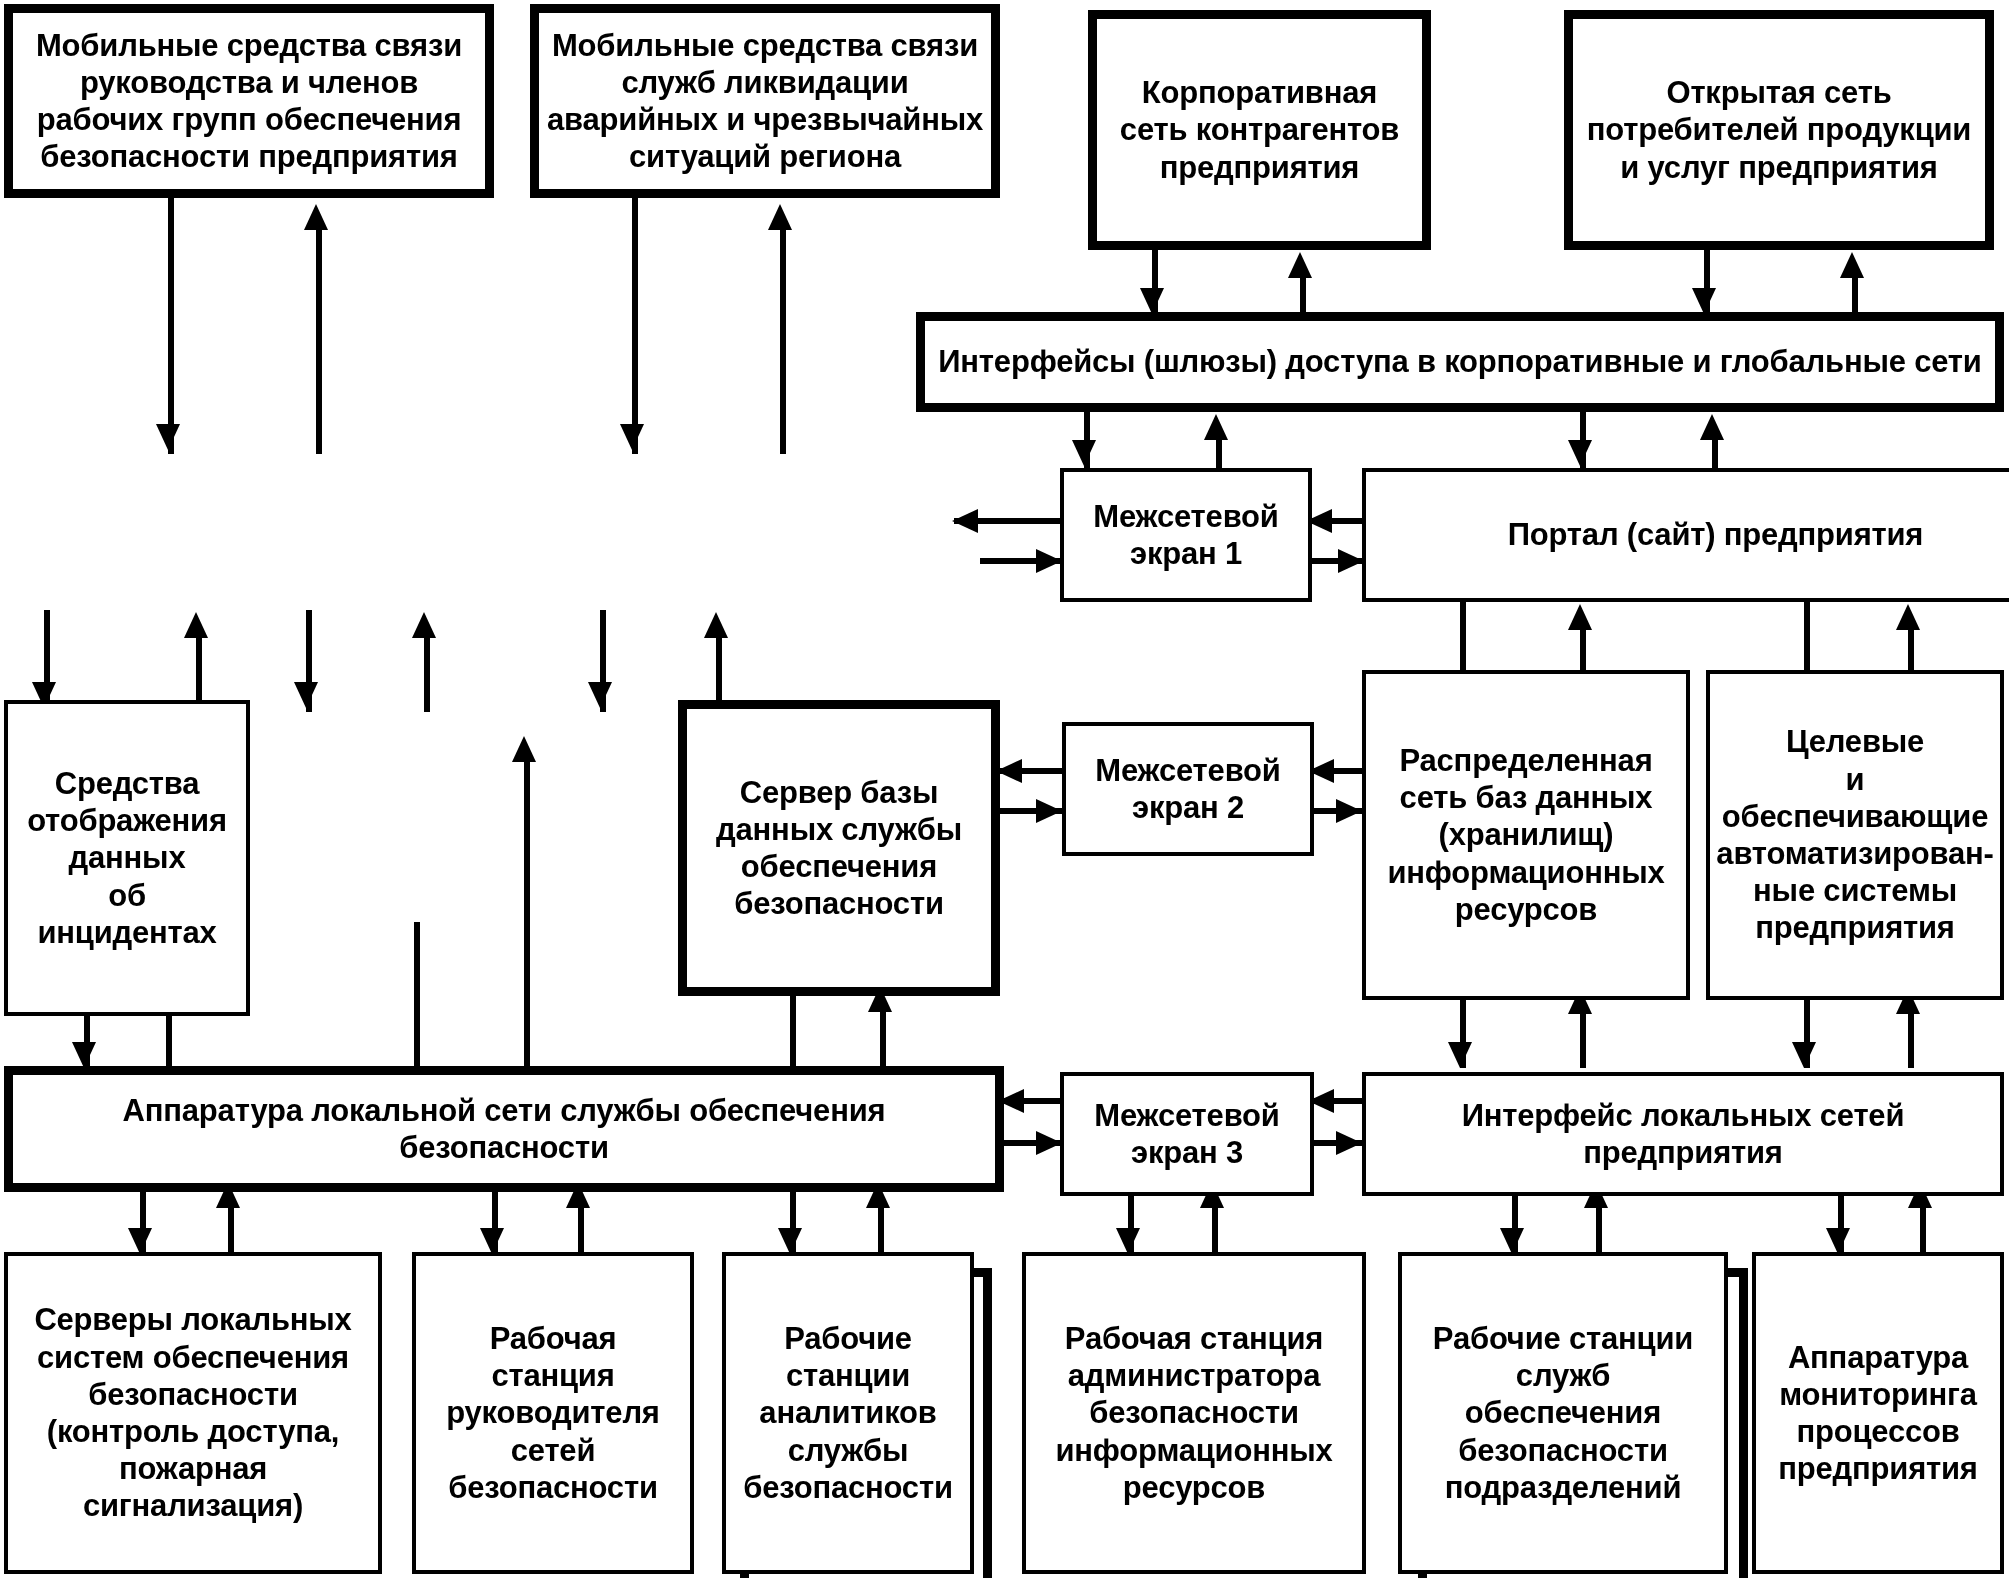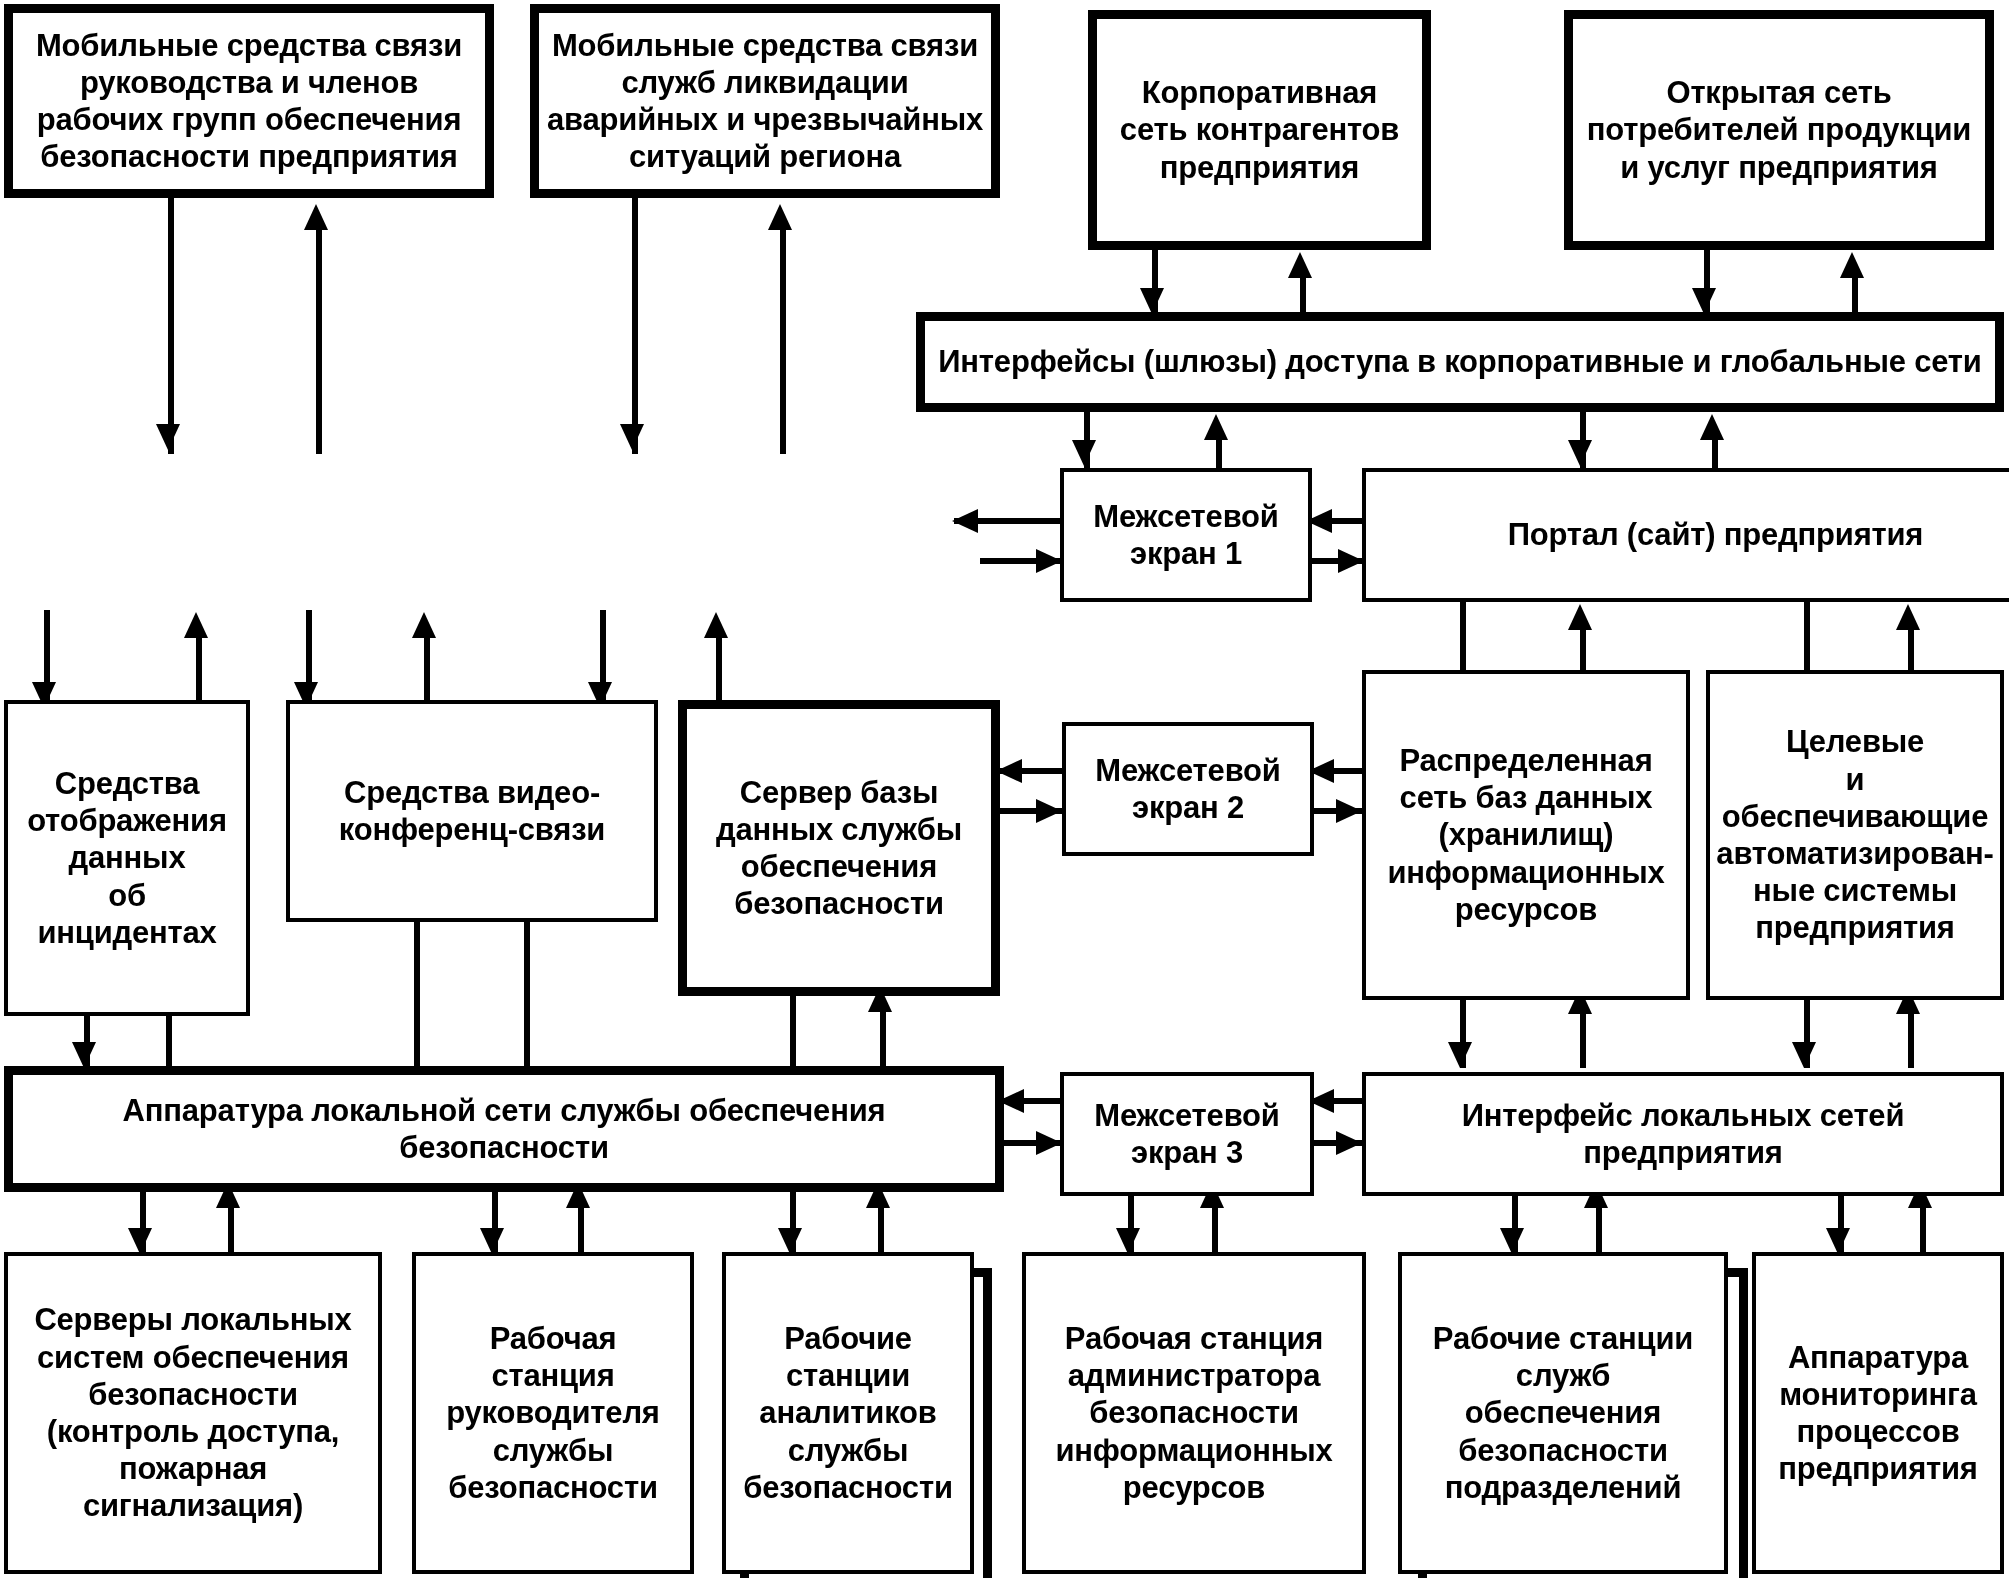--- a/index.html
+++ b/index.html
@@ -162,24 +162,20 @@
   <div class="vline" style="left:1908px;top:628px;height:72px;"></div>
   <div class="arr up" style="left:1896px;top:604px;"></div>
 
   <div class="box" style="left:4px;top:700px;width:246px;height:316px;">
     <span class="lbl">Средства
 отображения
 данных
 об инцидентах</span>
   </div>
 
-  <div class="box" style="left:286px;top:700px;width:372px;height:222px;">
-    <span class="lbl">Средства видео-
-конференц-связи</span>
-  </div>
 
   <div class="box thick" style="left:678px;top:700px;width:322px;height:296px;">
     <span class="lbl">Сервер базы
 данных службы
 обеспечения
 безопасности</span>
   </div>
 
   <div class="box" style="left:1062px;top:722px;width:252px;height:134px;">
     <span class="lbl">Межсетевой
@@ -296,21 +292,21 @@
 безопасности
 (контроль доступа,
 пожарная
 сигнализация)</span>
   </div>
 
   <div class="box" style="left:412px;top:1252px;width:282px;height:322px;">
     <span class="lbl">Рабочая
 станция
 руководителя
-службы
+сетей
 безопасности</span>
   </div>
 
   <div class="stackshadow" style="left:740px;top:1268px;width:252px;height:322px;"></div>
   <div class="box" style="left:722px;top:1252px;width:252px;height:322px;">
     <span class="lbl">Рабочие
 станции
 аналитиков
 службы
 безопасности</span>

